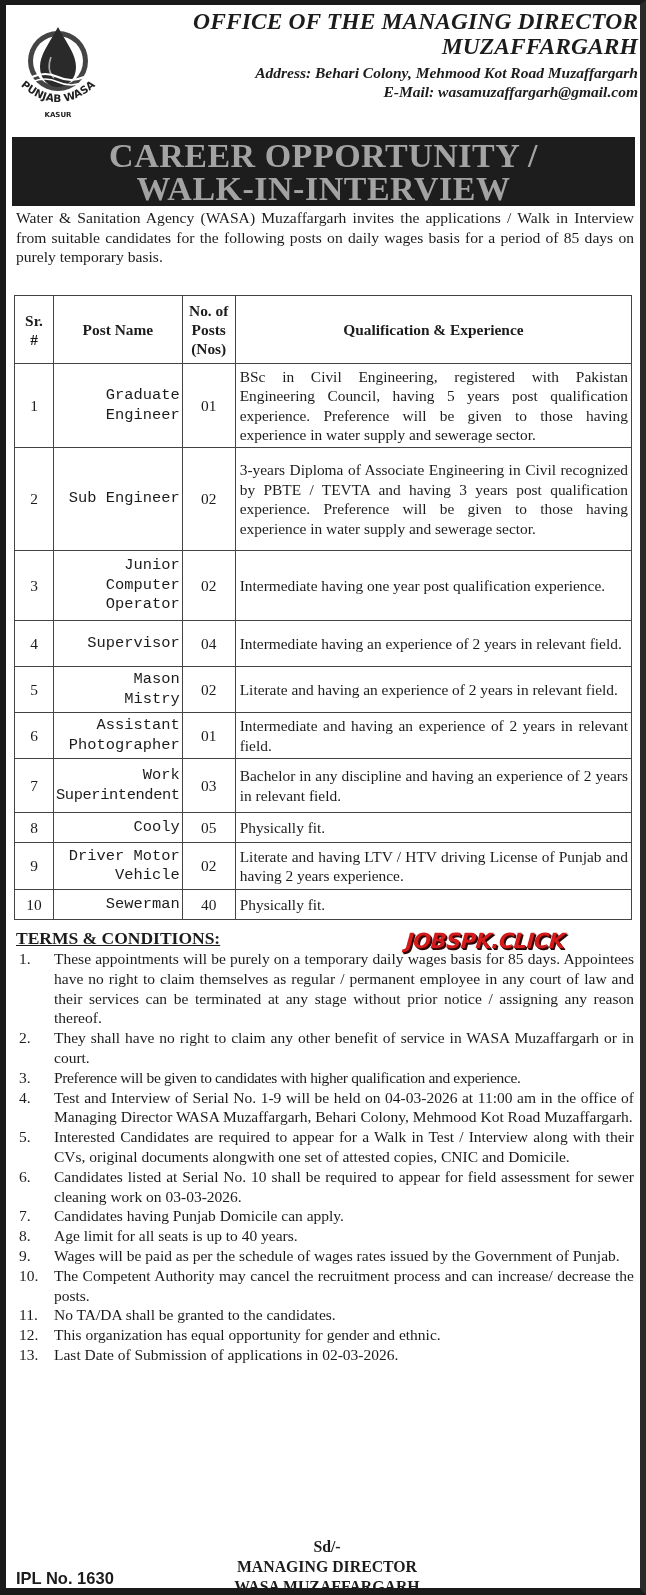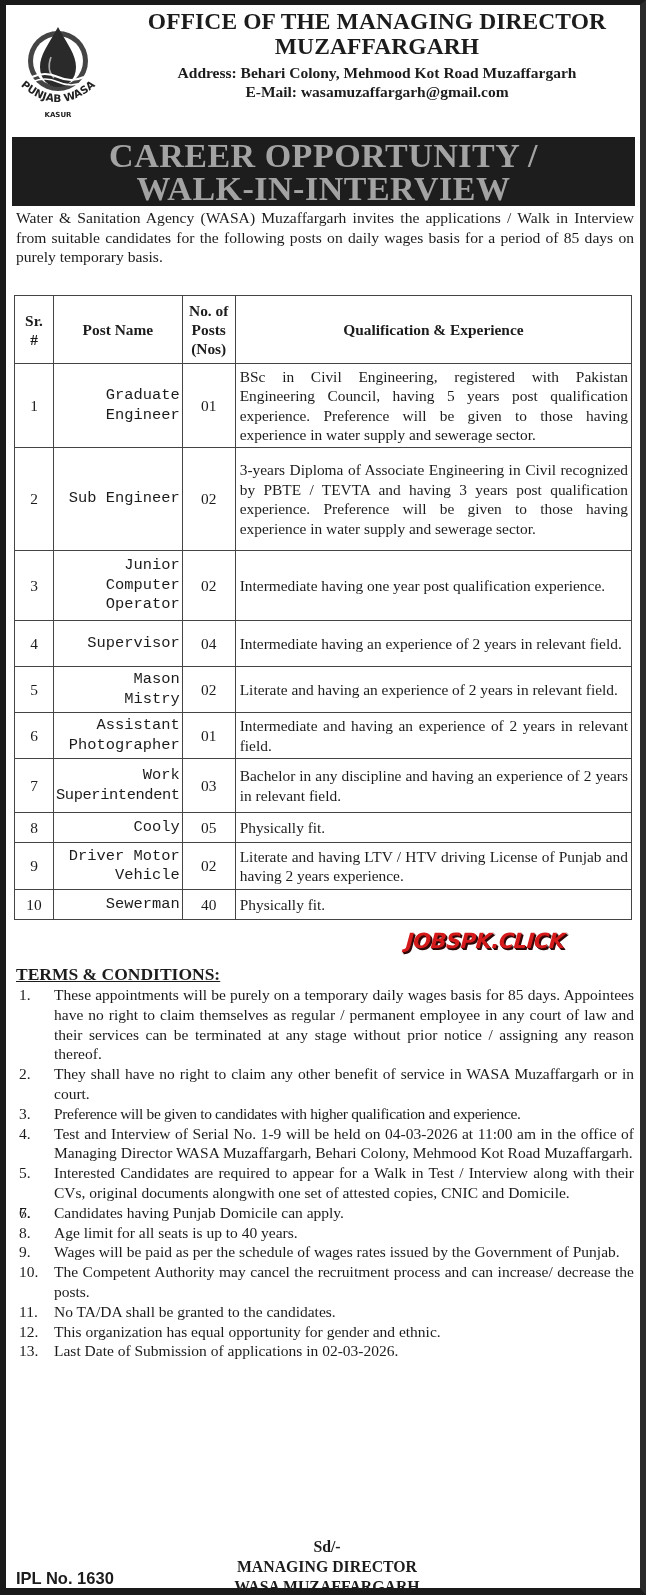--- a/index.html
+++ b/index.html
@@ -16,21 +16,22 @@
       font-family: "Liberation Serif", "DejaVu Serif", serif;
       color: #1c1c1c;
     }
     .header { position: relative; height: 128px; }
     .logo {
       position: absolute; left: 12px; top: 12px; width: 80px; height: 110px;
     }
     .logo svg { display: block; }
     .head-text {
       position: absolute; left: 110px; right: 2px; top: 4px;
-      text-align: center;
+      text-align: right;
+      font-style: italic;
     }
     .head-line {
       font-weight: bold;
       font-size: 23.5px;
       line-height: 25px;
       letter-spacing: 0.1px;
       white-space: nowrap;
     }
     .addr-line {
       font-weight: bold;
@@ -74,21 +75,20 @@
     .tbl td.sr { text-align: center; width: 34px; }
     .tbl td.post { text-align: right; width: 107px; line-height: 19.5px; font-family: Liberation Mono, monospace; }
     .tbl td.nos { text-align: center; width: 48px; }
     .tbl td.qual { text-align: justify; padding: 1px 3px 1px 4px; line-height: 19.5px; }
     .terms {
       position: absolute; left: 10px; right: 6px; top: 923px;
     }
     .terms-title {
       font-weight: bold; font-size: 17.5px; text-decoration: underline;
       line-height: 20px;
-      margin-top: 36px;
     }
     .terms-list {
       list-style: none; margin: 1px 0 0 0; padding: 0;
       font-size: 15.5px; line-height: 19.8px;
     }
     .terms-list li {
       position: relative; padding-left: 38px; text-align: justify;
     }
     .terms-list li .num {
       position: absolute; left: 3px; top: 0;
@@ -263,21 +263,21 @@
   <div class="watermark">JOBSPK.CLICK</div>
 
   <div class="terms">
     <div class="terms-title">TERMS &amp; CONDITIONS:</div>
     <ul class="terms-list">
       <li><span class="num">1.</span><span>These appointments will be purely on a temporary daily wages basis for 85 days. Appointees have no right to claim themselves as regular / permanent employee in any court of law and their services can be terminated at any stage without prior notice / assigning any reason thereof.</span></li>
       <li><span class="num">2.</span><span>They shall have no right to claim any other benefit of service in WASA Muzaffargarh or in court.</span></li>
       <li><span class="num">3.</span><span style="letter-spacing:-0.35px;">Preference will be given to candidates with higher qualification and experience.</span></li>
       <li><span class="num">4.</span><span>Test and Interview of Serial No. 1-9 will be held on 04-03-2026 at 11:00 am in the office of Managing Director WASA Muzaffargarh, Behari Colony, Mehmood Kot Road Muzaffargarh.</span></li>
       <li><span class="num">5.</span><span>Interested Candidates are required to appear for a Walk in Test / Interview along with their CVs, original documents alongwith one set of attested copies, CNIC and Domicile.</span></li>
-      <li><span class="num">6.</span></li>
+      <li><span class="num">6.</span><span>Candidates listed at Serial No. 10 shall be required to appear for field assessment for sewer cleaning work on 03-03-2026.</span></li>
       <li><span class="num">7.</span><span>Candidates having Punjab Domicile can apply.</span></li>
       <li><span class="num">8.</span><span>Age limit for all seats is up to 40 years.</span></li>
       <li><span class="num">9.</span><span>Wages will be paid as per the schedule of wages rates issued by the Government of Punjab.</span></li>
       <li><span class="num">10.</span><span>The Competent Authority may cancel the recruitment process and can increase/ decrease the posts.</span></li>
       <li><span class="num">11.</span><span>No TA/DA shall be granted to the candidates.</span></li>
       <li><span class="num">12.</span><span>This organization has equal opportunity for gender and ethnic.</span></li>
       <li><span class="num">13.</span><span>Last Date of Submission of applications in 02-03-2026.</span></li>
     </ul>
   </div>
 

